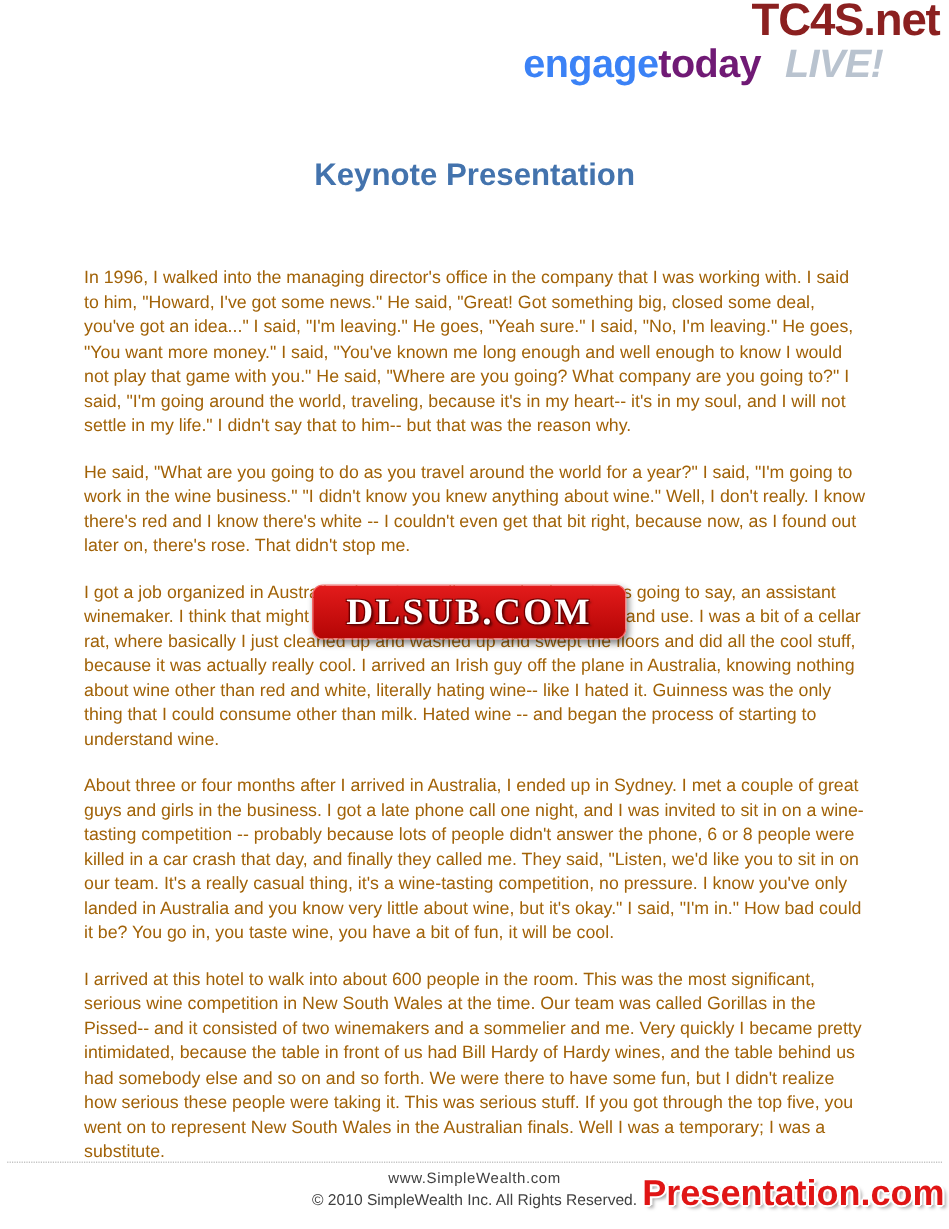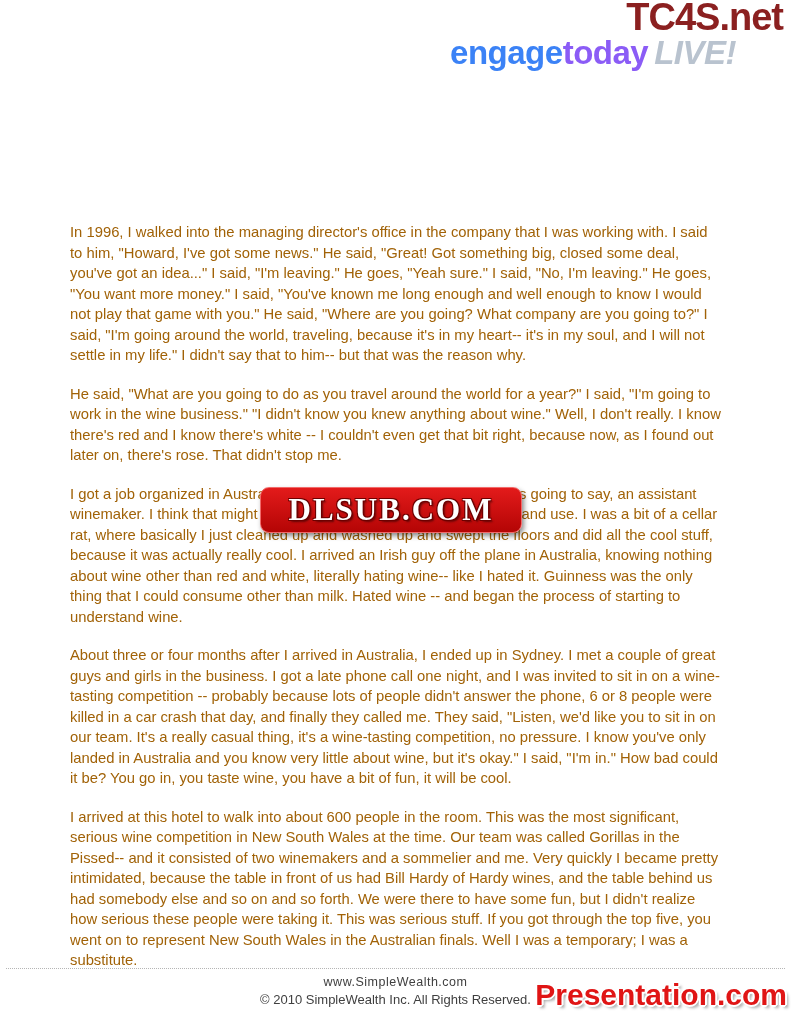--- a/index.html
+++ b/index.html
@@ -17,22 +17,22 @@
     font-size: 38px; font-weight: 800; letter-spacing: -1px;
     color: #8b2020;
     font-family: "Liberation Sans", sans-serif;
   }
   .logo {
     position: absolute; top: 34px; right: 55px;
     font-size: 33px; font-weight: bold; letter-spacing: -0.5px;
     white-space: nowrap;
   }
   .logo .lg-engage { color: #3b82f6; }
-  .logo .lg-today  { color: #8b5cf6; }
-  .logo .lg-live   { color: #b9c3cf; font-style: italic; margin-left: 6px; }
+  .logo .lg-today  { color: #701a75; }
+  .logo .lg-live   { color: #b9c3cf; font-style: italic; margin-left: 20px; }
 
   
   .titleblock { position: absolute; top: 130px; left: 0; right: 0; text-align: center; }
   .author {
     font-size: 16px; font-weight: bold; font-style: italic;
     color: #1a1a1a; margin-bottom: 6px;
   }
   .heading {
     font-size: 26px; font-weight: bold;
     color: #4373ad;
@@ -98,20 +98,21 @@
 </head>
 <body>
 
 <div class="tc4s">TC4S.net</div>
 
 <div class="logo">
   <span class="lg-engage">engage</span><span class="lg-today">today</span><span class="lg-live">LIVE!</span>
 </div>
 
 <div class="titleblock">
+  <h1 class="heading">Keynote Presentation</h1>
 </div>
 
 <div class="bodytext">
   <p>In 1996, I walked into the managing director's office in the company that I was working with. I said to him, "Howard, I've got some news."  He said, "Great! Got something big, closed some deal, you've got an idea..." I said, "I'm leaving." He goes, "Yeah sure." I said, "No, I'm leaving." He goes, "You want more money." I said, "You've known me long enough and well enough to know I would not play that game with you." He said, "Where are you going? What company are you going to?" I said, "I'm going around the world, traveling, because it's in my heart-- it's in my soul, and I will not settle in my life." I didn't say that to him-- but that was the reason why.</p>
   <p>He said, "What are you going to do as you travel around the world for a year?" I said, "I'm going to work in the wine business." "I didn't know you knew anything about wine." Well, I don't really. I know there's red and I know there's white -- I couldn't even get that bit right, because now, as I found out later on, there's rose. That didn't stop me.</p>
   <p>I got a job organized in Australia where I actually started to be -- I was going to say, an assistant winemaker.  I think that might be a little bit strong of a term to declare and use. I was a bit of a cellar rat, where basically I just cleaned up and washed up and swept the floors and did all the cool stuff, because it was actually really cool. I arrived an Irish guy off the plane in Australia, knowing nothing about wine other than red and white, literally hating wine-- like I hated it. Guinness was the only thing that I could consume other than milk. Hated wine -- and began the process of starting to understand wine.</p>
   <p>About three or four months after I arrived in Australia, I ended up in Sydney. I met a couple of great guys and girls in the business. I got a late phone call one night, and I was invited to sit in on a wine-tasting competition -- probably because lots of people didn't answer the phone,  6 or 8 people were killed in a car crash that day, and finally they called me. They said, "Listen, we'd like you to sit in on our team. It's a really casual thing, it's a wine-tasting competition, no pressure. I know you've only landed in Australia and you know very little about wine, but it's okay." I said, "I'm in." How bad could it be? You go in, you taste wine, you have a bit of fun, it will be cool.</p>
   <p>I arrived at this hotel to walk into about 600 people in the room. This was the most significant, serious wine competition in New South Wales at the time. Our team was called Gorillas in the Pissed-- and it consisted of two winemakers and a sommelier and me. Very quickly I became pretty intimidated, because the table in front of us had Bill Hardy of Hardy wines, and the table behind us had somebody else and so on and so forth. We were there to have some fun, but I didn't realize how serious these people were taking it. This was serious stuff. If you got through the top five, you went on to represent New South Wales in the Australian finals. Well I was a temporary; I was a substitute.</p>
 </div>
 

